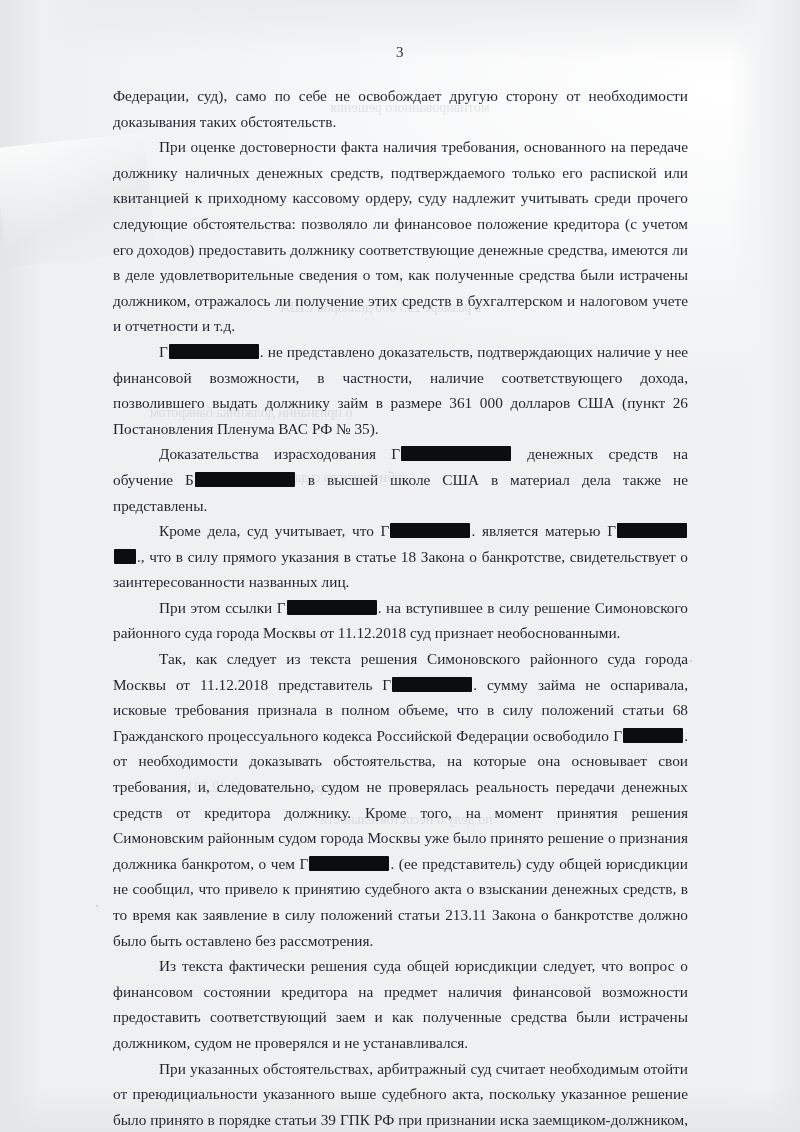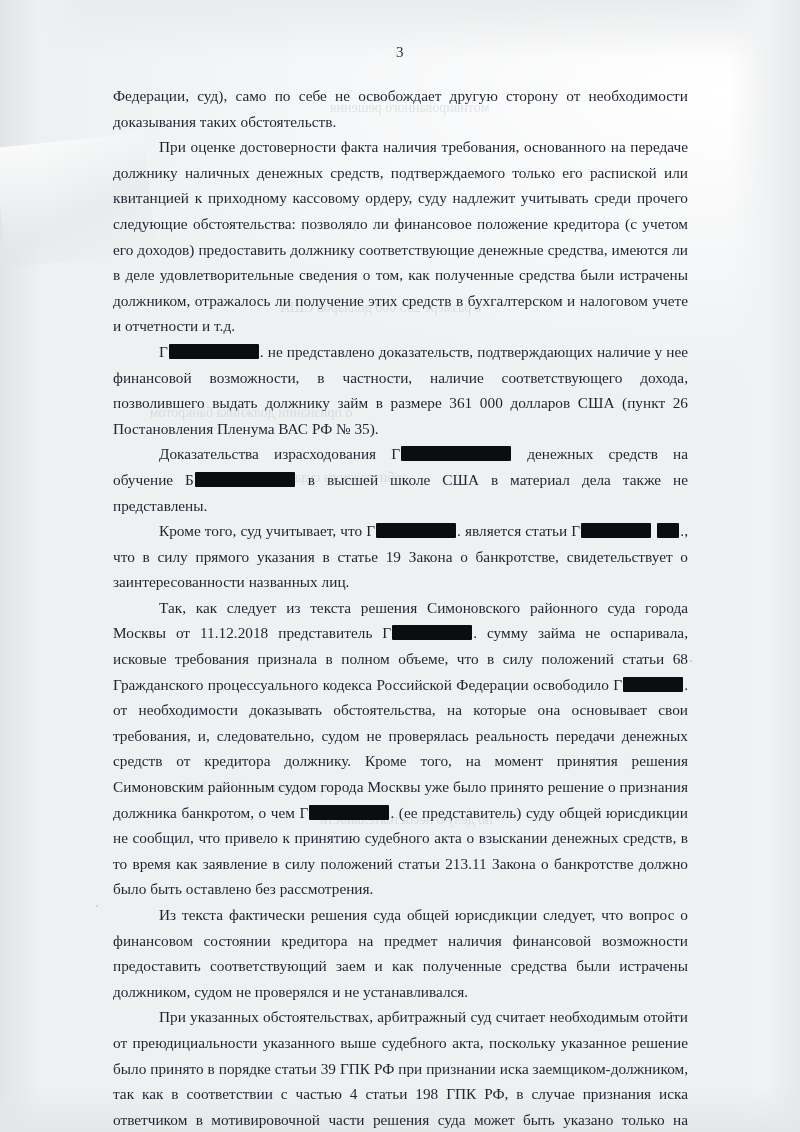--- a/index.html
+++ b/index.html
@@ -150,23 +150,26 @@
 
     <p>
       <span>Г</span><span class="redact r90"></span><span>. не представлено доказательств, подтверждающих наличие у нее финансовой возможности, в частности, наличие соответствующего дохода, позволившего выдать должнику займ в размере 361 000 долларов США (пункт 26 Постановления Пленума ВАС РФ № 35).</span>
     </p>
 
     <p>
       <span>Доказательства израсходования Г</span><span class="redact r110"></span><span> денежных средств на обучение Б</span><span class="redact r100"></span><span> в высшей школе США в материал дела также не представлены.</span>
     </p>
 
     <p>
-      <span>Кроме того, суд учитывает, что Г</span><span class="redact r80"></span><span>. является статьи Г</span><span class="redact r70"></span><span> </span><span class="redact r22"></span><span>., что в силу прямого указания в статье 19 Закона о банкротстве, свидетельствует о заинтересованности названных лиц.</span>
+      <span>Кроме дела, суд учитывает, что Г</span><span class="redact r80"></span><span>. является матерью Г</span><span class="redact r70"></span><span> </span><span class="redact r22"></span><span>., что в силу прямого указания в статье 18 Закона о банкротстве, свидетельствует о заинтересованности названных лиц.</span>
     </p>
 
+    <p>
+      <span>При этом ссылки Г</span><span class="redact r90"></span><span>. на вступившее в силу решение Симоновского районного суда города Москвы от 11.12.2018 суд признает необоснованными.</span>
+    </p>
 
     <p>
       <span>Так, как следует из текста решения Симоновского районного суда города Москвы от 11.12.2018 представитель Г</span><span class="redact r80"></span><span>. сумму займа не оспаривала, исковые требования признала в полном объеме, что в силу положений статьи 68 Гражданского процессуального кодекса Российской Федерации освободило Г</span><span class="redact r60"></span><span>. от необходимости доказывать обстоятельства, на которые она основывает свои требования, и, следовательно, судом не проверялась реальность передачи денежных средств от кредитора должнику. Кроме того, на момент принятия решения Симоновским районным судом города Москвы уже было принято решение о признания должника банкротом, о чем Г</span><span class="redact r80"></span><span>. (ее представитель) суду общей юрисдикции не сообщил, что привело к принятию судебного акта о взыскании денежных средств, в то время как заявление в силу положений статьи 213.11 Закона о банкротстве должно было быть оставлено без рассмотрения.</span>
     </p>
 
     <p>
       <span>Из текста фактически решения суда общей юрисдикции следует, что вопрос о финансовом состоянии кредитора на предмет наличия финансовой возможности предоставить соответствующий заем и как полученные средства были истрачены должником, судом не проверялся  и не устанавливался.</span>
     </p>
 
     <p>

